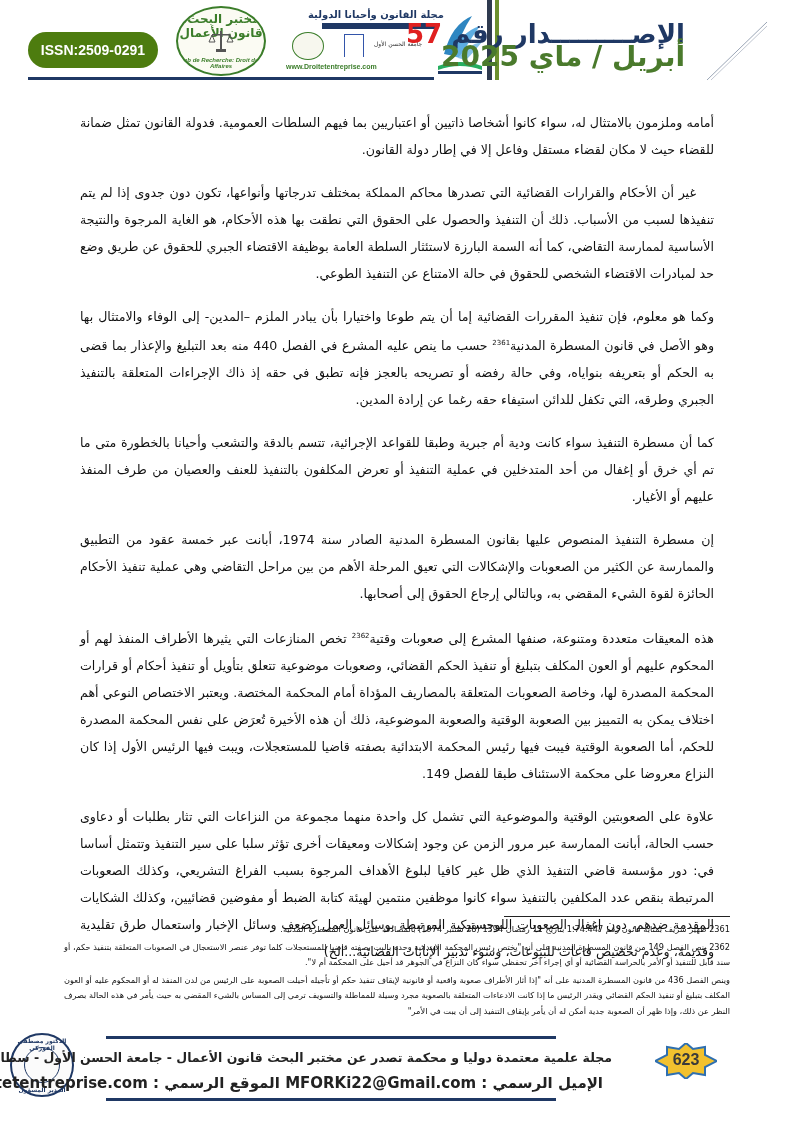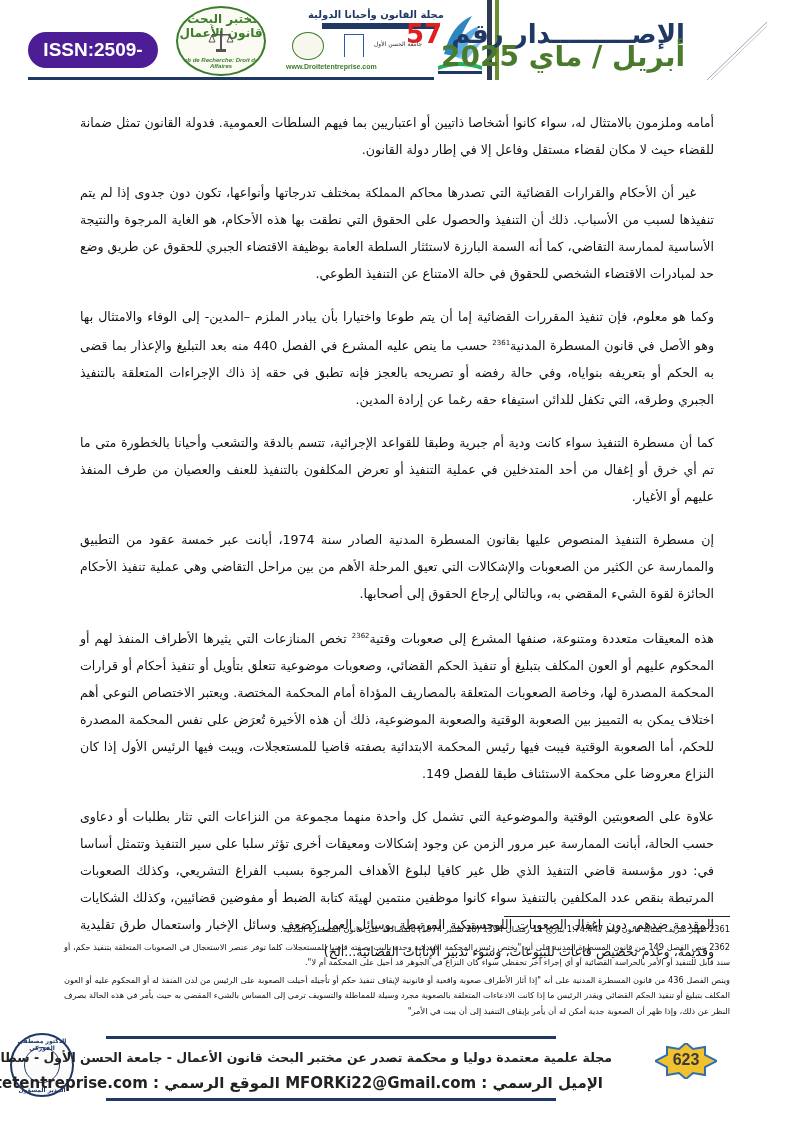--- a/index.html
+++ b/index.html
@@ -2,22 +2,22 @@
 <html><head>
 <meta charset="utf-8">
 <style>
   html, body { margin: 0; padding: 0; background: #ffffff; }
   body { width: 793px; height: 1122px; position: relative; overflow: hidden;
          font-family: "DejaVu Sans", sans-serif; color: #111; }
 
   
   .header { position: absolute; left: 0; top: 0; width: 793px; height: 85px; }
   .issn { position: absolute; left: 28px; top: 32px; width: 130px; height: 36px;
-          background: #4c1d95; border-radius: 18px; color: #fff; font-family: "Liberation Sans", sans-serif;
-          font-size: 19px; line-height: 36px; text-align: center; font-weight: bold; }
+          background: #4d7c0f; border-radius: 18px; color: #fff; font-family: "Liberation Sans", sans-serif;
+          font-size: 14px; line-height: 36px; text-align: center; font-weight: bold; }
   .seal { position: absolute; left: 176px; top: 6px; width: 86px; height: 66px; border-radius: 50%;
           border: 2px solid #3b7d2a; background: #fbfbf3; overflow: hidden; }
   .seal .ring-text { position: absolute; left: 0; top: 4px; width: 100%; text-align: center; font-size: 12px; color: #3b7d2a; font-weight: bold; }
   .seal .ring-bottom { position: absolute; left: 0; bottom: 5px; width: 100%; text-align: center; font-size: 6px; color: #3b7d2a; font-weight: bold; font-style: italic; font-family: "Liberation Sans", sans-serif; }
   .seal .scale { position: absolute; left: 30px; top: 20px; width: 26px; height: 26px; }
 
   .journal-logo { position: absolute; left: 282px; top: 6px; width: 200px; height: 70px; }
   .journal-logo .jt { position: absolute; right: 38px; top: 3px; font-size: 10px; font-weight: bold; color: #1f3864; white-space: nowrap; }
   .journal-logo .jbar { position: absolute; left: 40px; top: 17px; width: 116px; height: 6px; background: #1f3864; }
   .journal-logo .small-seal { position: absolute; left: 10px; top: 26px; width: 30px; height: 26px; border-radius: 50%; border: 1.5px solid #3b7d2a; background:#f7f7ee; }

